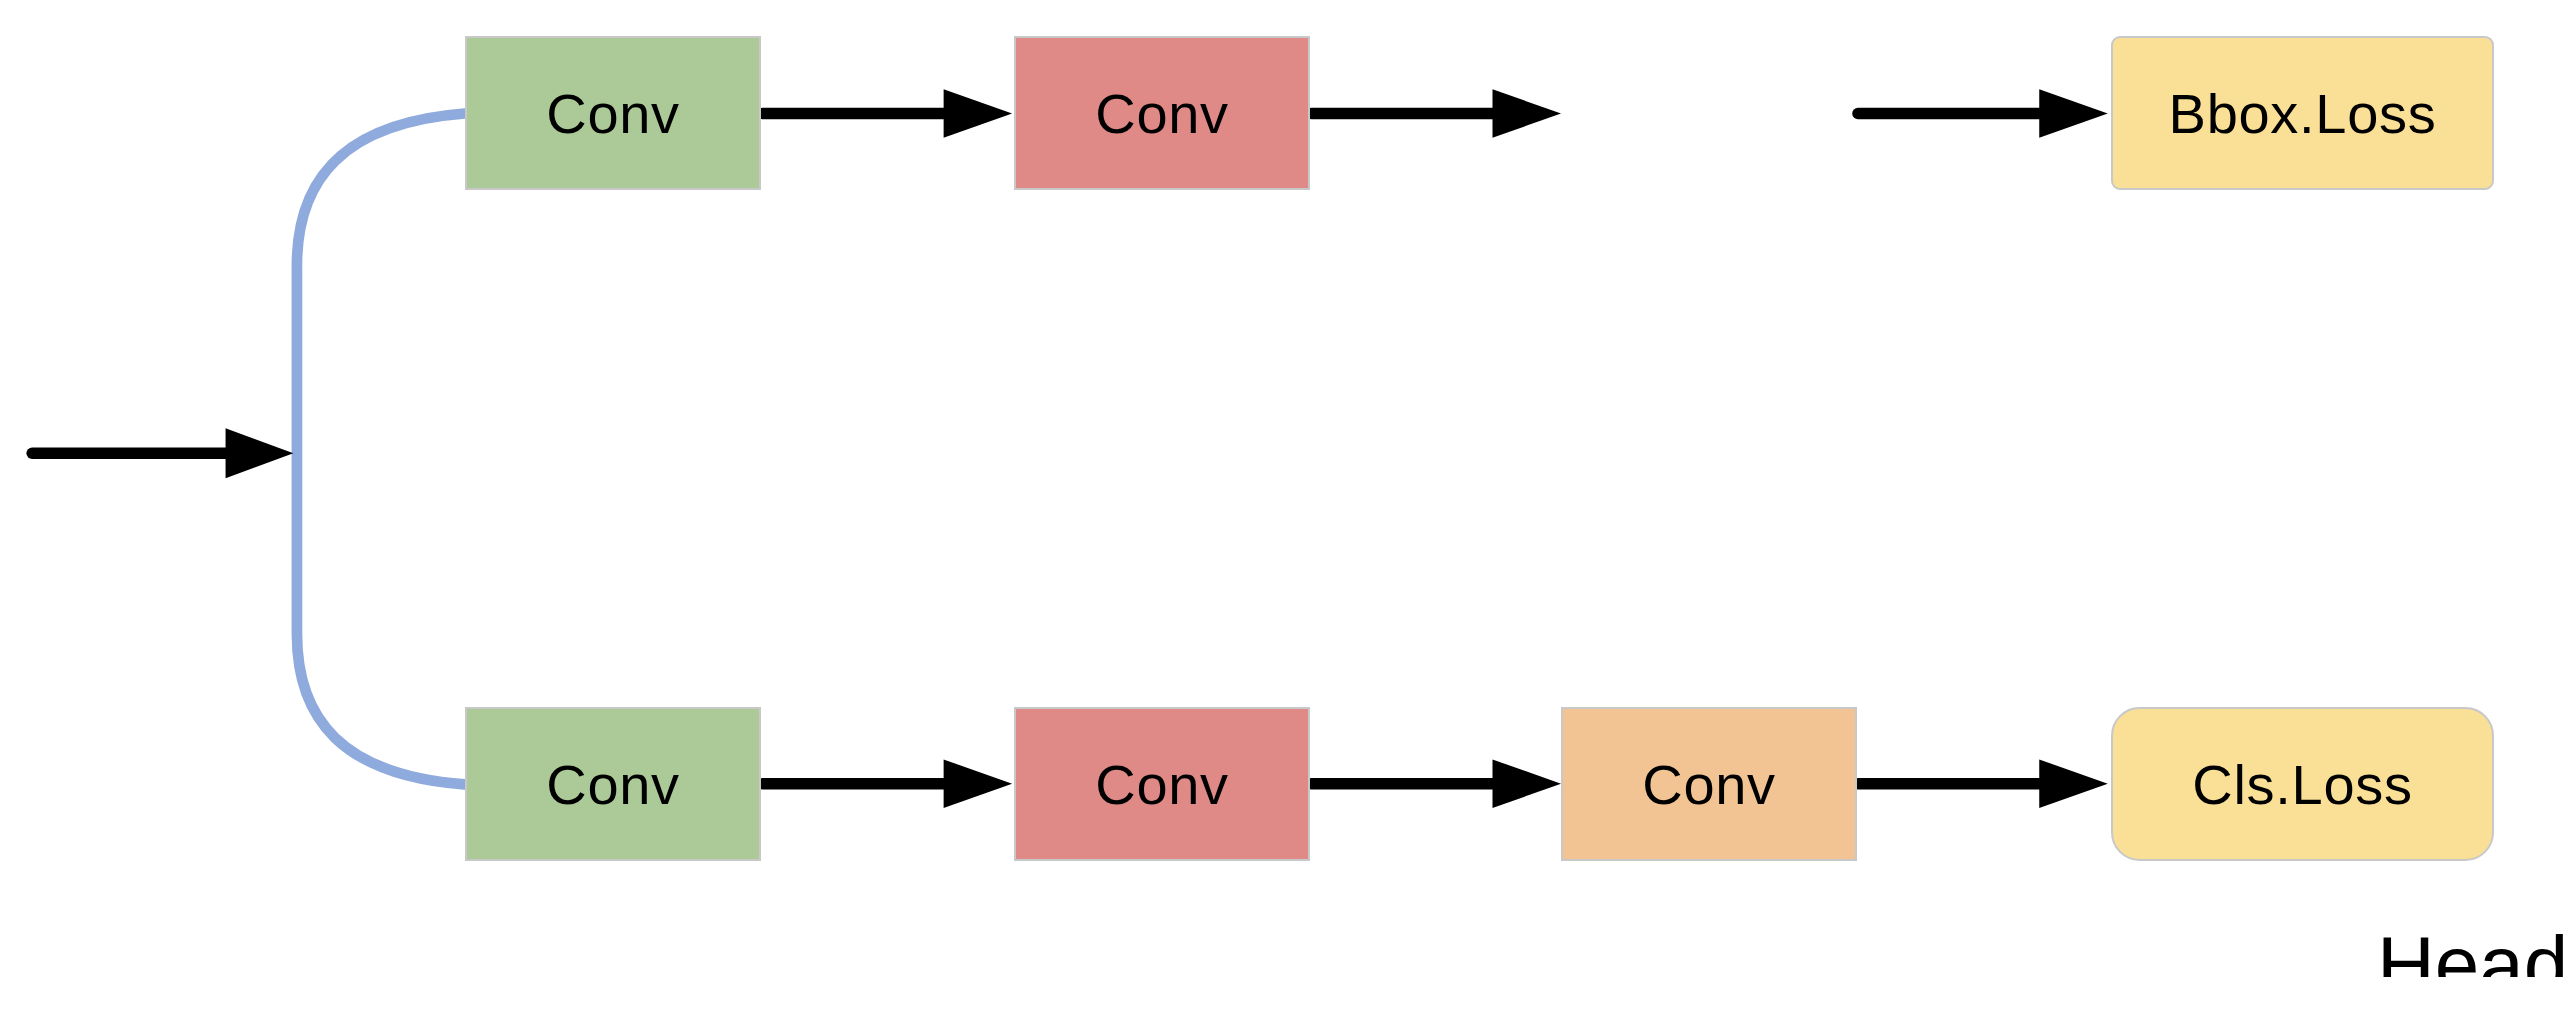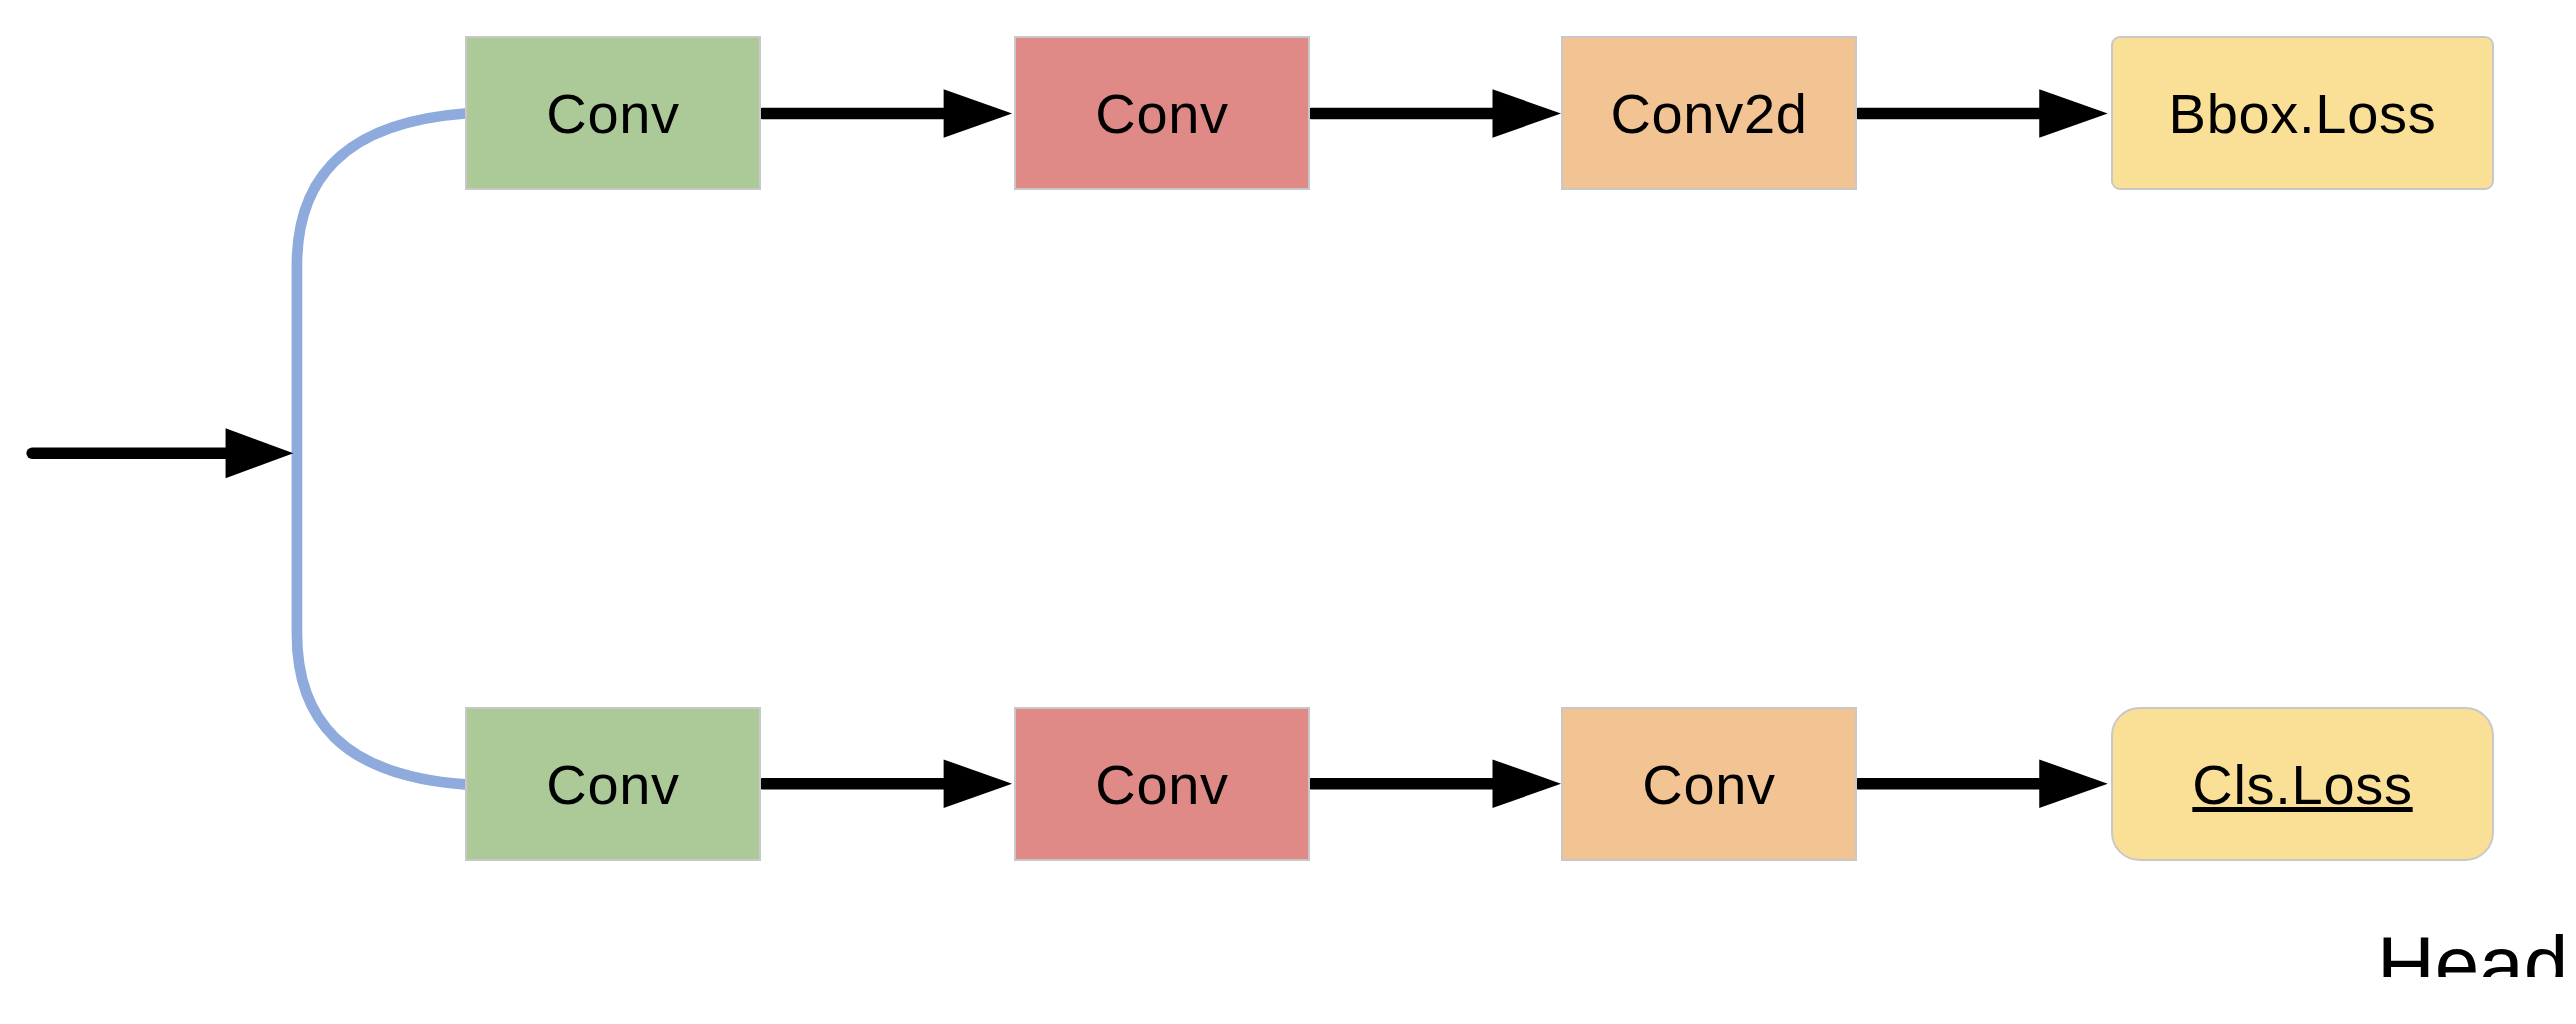--- a/index.html
+++ b/index.html
@@ -100,36 +100,33 @@
       <polygon class="conn-head" points="2857,1064 2857,1132 2953,1098"></polygon>
     </g>
   </svg>
 
   <div class="node row-top slot-1" style="background-color: rgb(172, 202, 152);">
     <span class="node-label">Conv</span>
   </div>
   <div class="node row-top slot-2" style="background-color: rgb(223, 138, 135);">
     <span class="node-label">Conv</span>
   </div>
-  <div class="node row-top slot-3" style="background-color: rgb(243, 196, 147);">
-    <span class="node-label">Conv2d</span>
-  </div>
   <div class="node row-top slot-4" style="background-color: rgb(250, 224, 150); border-radius: 9px;">
     <span class="node-label">Bbox.Loss</span>
   </div>
 
   <div class="node row-bottom slot-1" style="background-color: rgb(172, 202, 152);">
     <span class="node-label">Conv</span>
   </div>
   <div class="node row-bottom slot-2" style="background-color: rgb(223, 138, 135);">
     <span class="node-label">Conv</span>
   </div>
   <div class="node row-bottom slot-3" style="background-color: rgb(243, 196, 147);">
     <span class="node-label">Conv</span>
   </div>
-  <div class="node row-bottom slot-4" style="background-color: rgb(250, 224, 150); text-decoration: underline;">
+  <div class="node row-bottom slot-4" style="background-color: rgb(250, 224, 150);">
     <span class="node-label">Cls.Loss</span>
   </div>
 
   <div class="region-label">Head</div>
 
 </div>
 
 
 </body></html>

